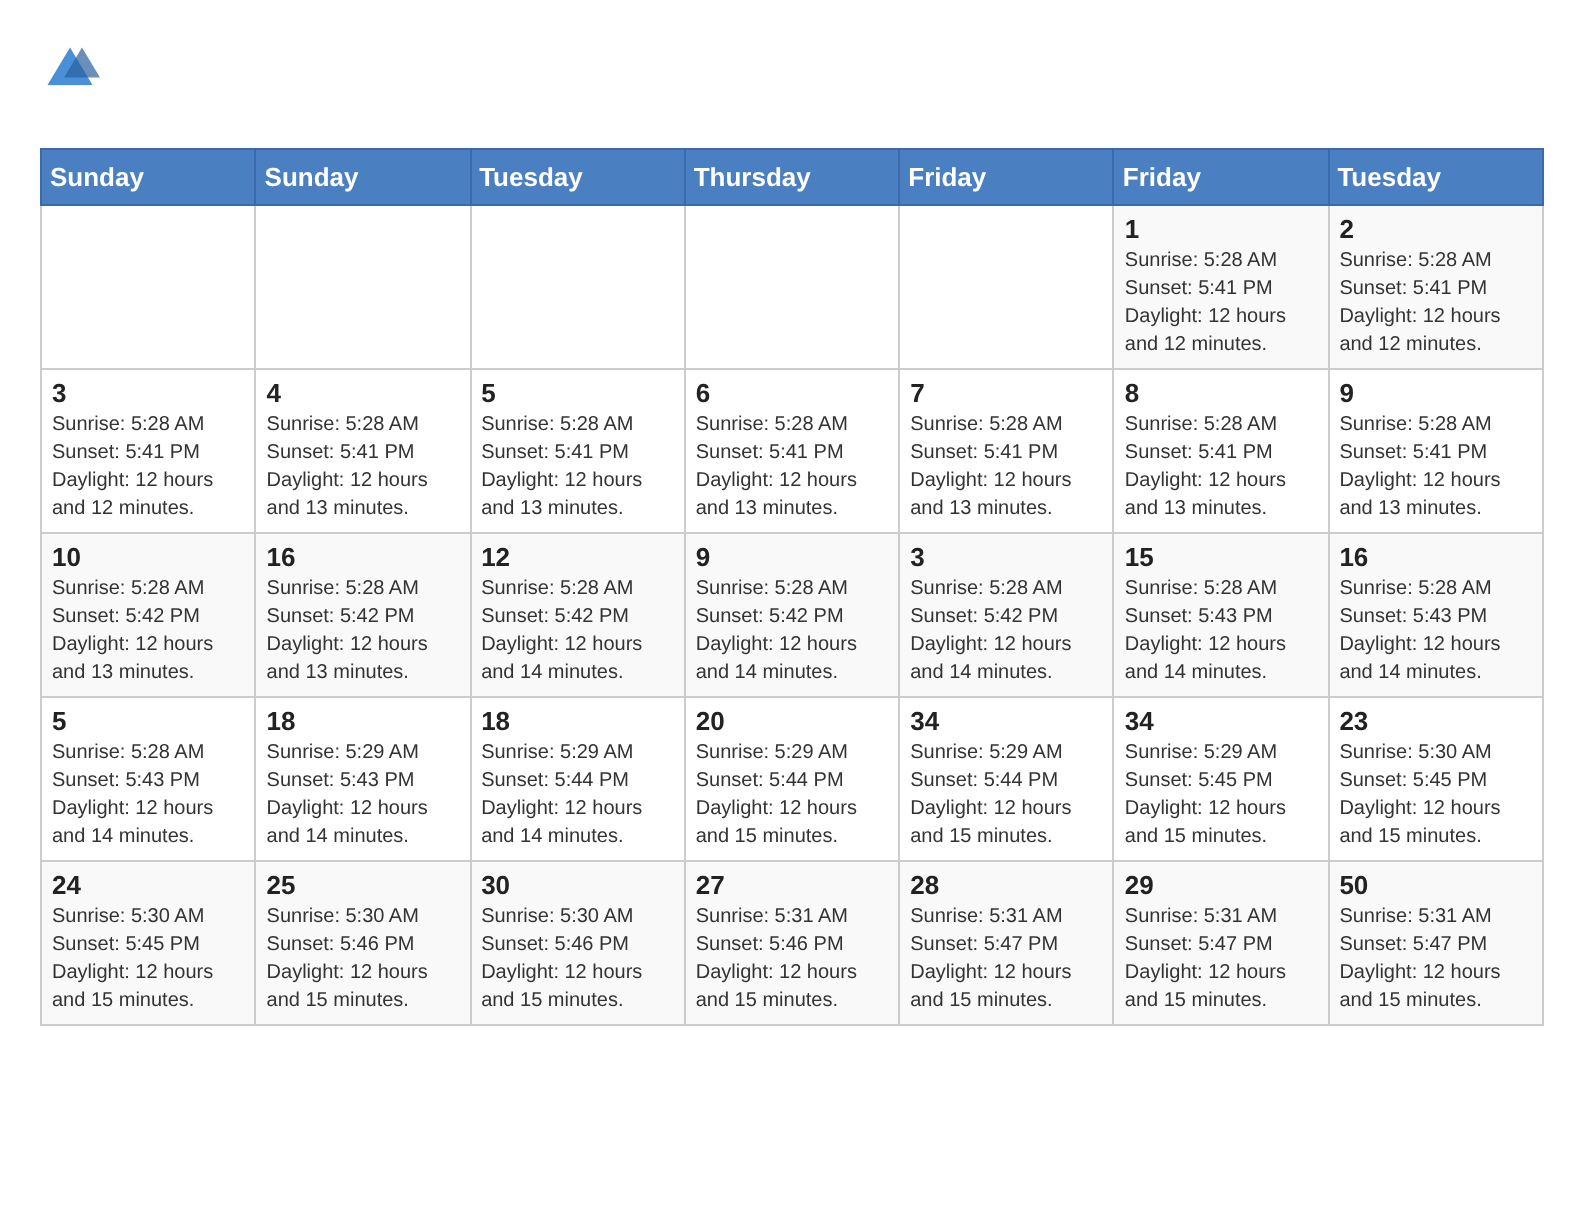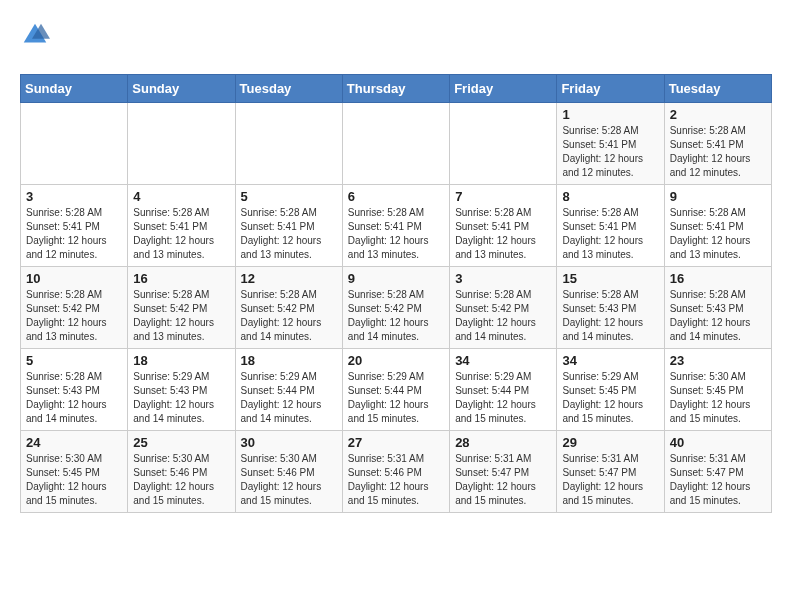--- a/index.html
+++ b/index.html
@@ -337,21 +337,21 @@
 and 15 minutes.</div>
         </td>
         <td>
           <span class="day-num">29</span>
           <div class="cell-info" style="white-space: pre-line;">Sunrise: 5:31 AM
 Sunset: 5:47 PM
 Daylight: 12 hours
 and 15 minutes.</div>
         </td>
         <td>
-          <span class="day-num">40</span>
+          <span class="day-num">50</span>
           <div class="cell-info" style="white-space: pre-line;">Sunrise: 5:31 AM
 Sunset: 5:47 PM
 Daylight: 12 hours
 and 15 minutes.</div>
         </td>
       </tr>
     </tbody>
 </table>
 
 </body></html>

